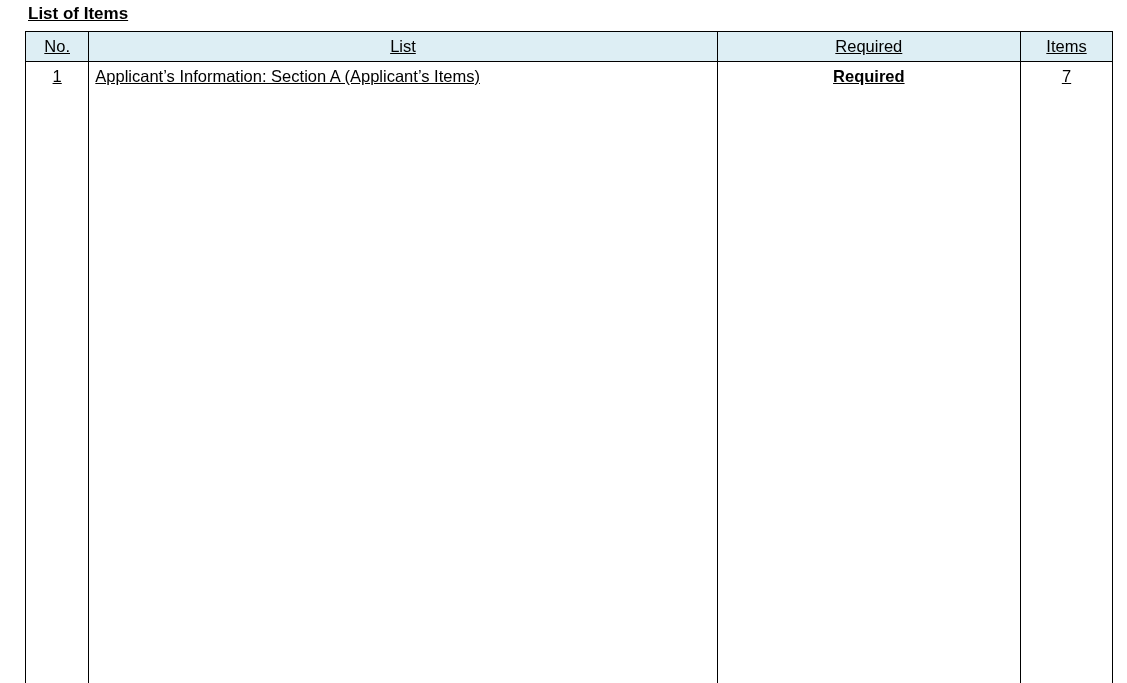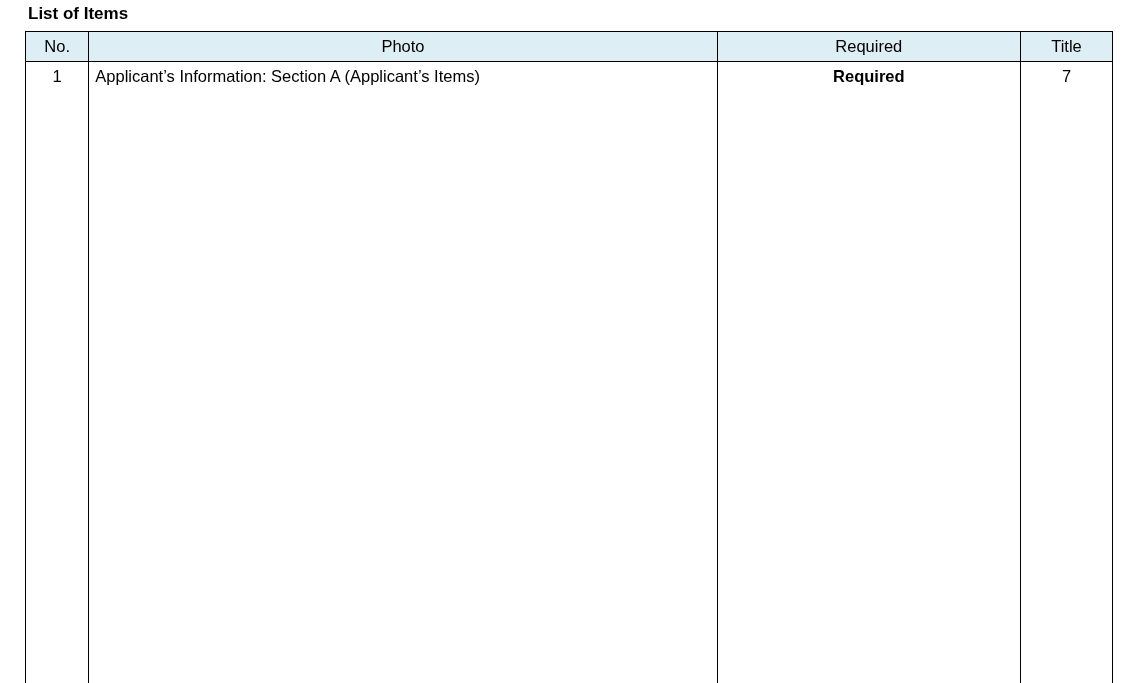--- a/index.html
+++ b/index.html
@@ -13,20 +13,21 @@
     font-family: "Liberation Sans", sans-serif;
     color: #000000;
     overflow: hidden;
   }
   .page {
     position: relative;
     width: 1127px;
     height: 683px;
     box-sizing: border-box;
     padding: 0 20px;
+    text-decoration: underline;
   }
   .doc-title {
     font-size: 17px;
     font-weight: bold;
     line-height: 22px;
     padding: 3px 0 6px 8px;
     color: #000;
   }
   table.items {
     border-collapse: collapse;
@@ -81,23 +82,23 @@
   <table class="items">
     <colgroup>
       <col class="c-no">
       <col class="c-title">
       <col class="c-req">
       <col class="c-page">
     </colgroup>
     <thead>
       <tr>
         <th>No.</th>
-        <th>Photo</th>
+        <th>List</th>
         <th>Required</th>
-        <th>Title</th>
+        <th>Items</th>
       </tr>
     </thead>
     <tbody id="items-body">
         <tr>
           <td class="no">1</td>
           <td class="title"><span>Applicant’s Information: Section A (Applicant’s Items)</span></td>
           <td class="req bold">Required</td>
           <td class="page">7</td>
         </tr>
       </tbody>

